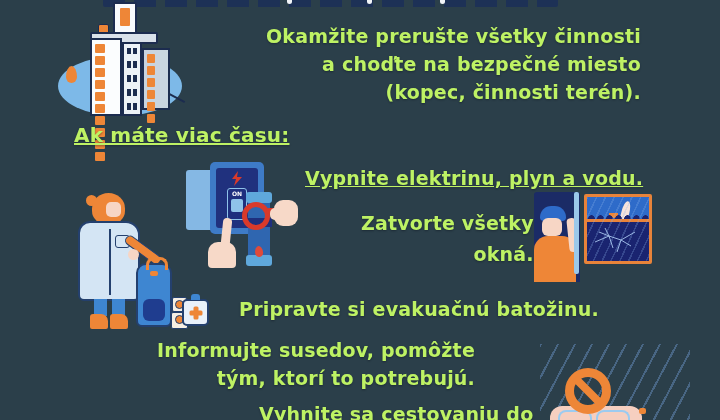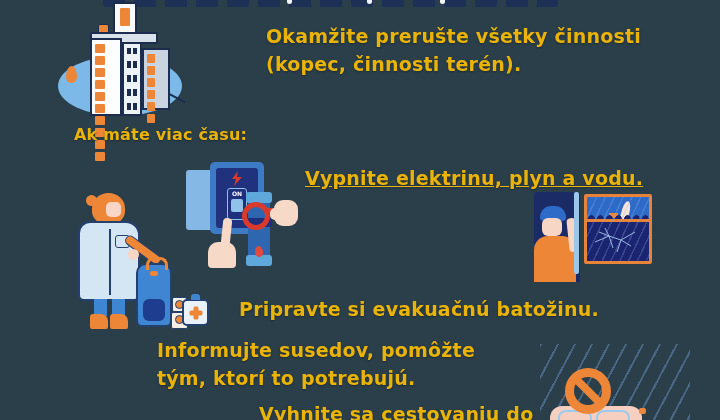--- a/index.html
+++ b/index.html
@@ -3,22 +3,22 @@
 <meta charset="utf-8">
 <style>
   html,body{margin:0;padding:0;background:#2B3F4A;}
   .canvas{
     position:relative;width:720px;height:420px;overflow:hidden;
     background:#2B3F4A;
     font-family:"DejaVu Sans","Liberation Sans",sans-serif;
     color:#F8FAFC;
   }
   .txt{position:absolute;font-weight:700;font-size:19px;line-height:28px;
-       color:#eab308;text-shadow:0 1px 2px rgba(10,20,30,.45);letter-spacing:.2px;white-space:nowrap;}
-  .heading{font-size:16px;}
+       color:#bef264;text-shadow:0 1px 2px rgba(10,20,30,.45);letter-spacing:.2px;white-space:nowrap;text-align:right;}
+  .heading{font-size:20px;text-decoration:underline;}
   
   .cutoff{position:absolute;left:103px;top:0;width:455px;height:7px;
     background:repeating-linear-gradient(90deg,#1D3156 0 22px,rgba(0,0,0,0) 22px 31px);
     border-radius:0 0 2px 2px;}
   .cutoff i{position:absolute;top:0;width:5px;height:4px;background:#F2F5F8;border-radius:0 0 3px 3px;}
   
   .building{position:absolute;left:58px;top:2px;width:130px;height:118px;}
   .b-ellipse{position:absolute;left:0;top:54px;width:124px;height:60px;background:#7DB9E8;border-radius:50%;}
   .b-monolith{position:absolute;left:55px;top:0;width:20px;height:34px;background:#F8FAFC;border:2px solid #1C2C4F;border-radius:2px;}
   .b-monolith i{display:block;width:10px;height:18px;margin:4px auto 0;background:#EE8637;border-radius:1px;}
@@ -155,20 +155,21 @@
         <i></i>
         <i></i>
         <i></i>
         <i></i>
         <i></i>
     </div>
   </div>
 
   <div class="txt" style="left:266px;top:22px;">
     <div>Okamžite prerušte všetky činnosti</div>
+    <div>a choďte na bezpečné miesto</div>
     <div>(kopec, činnosti terén).</div>
   </div>
 
   <div class="txt heading" style="left:74px;top:121px;">Ak máte viac času:</div>
 
   <div class="panel">
     <div class="p-door"></div>
     <div class="p-body">
       <div class="p-face">
         <svg width="12" height="15" viewBox="0 0 12 15" style="margin-top:3px">
@@ -189,20 +190,24 @@
     </div>
     <div class="flame"></div>
     <div class="valve"></div>
     <div class="valve-spoke"></div>
     <div class="hand h-grip"></div>
     <div class="hand h-thumb"></div>
   </div>
 
   <div class="txt" style="left:305px;top:164px;text-decoration:underline;">Vypnite elektrinu, plyn a vodu.</div>
 
+  <div class="txt" style="left:361px;top:208px;line-height:31px;">
+    <div>Zatvorte všetky</div>
+    <div>okná.</div>
+  </div>
 
   <div class="winman">
     <div class="w-door"></div>
     <div class="m-hair"></div>
     <div class="m-face"></div>
     <div class="m-body"></div>
     <div class="m-arm"></div>
     <div class="w-slider"></div>
     <div class="window">
       <div class="w-toppane">

